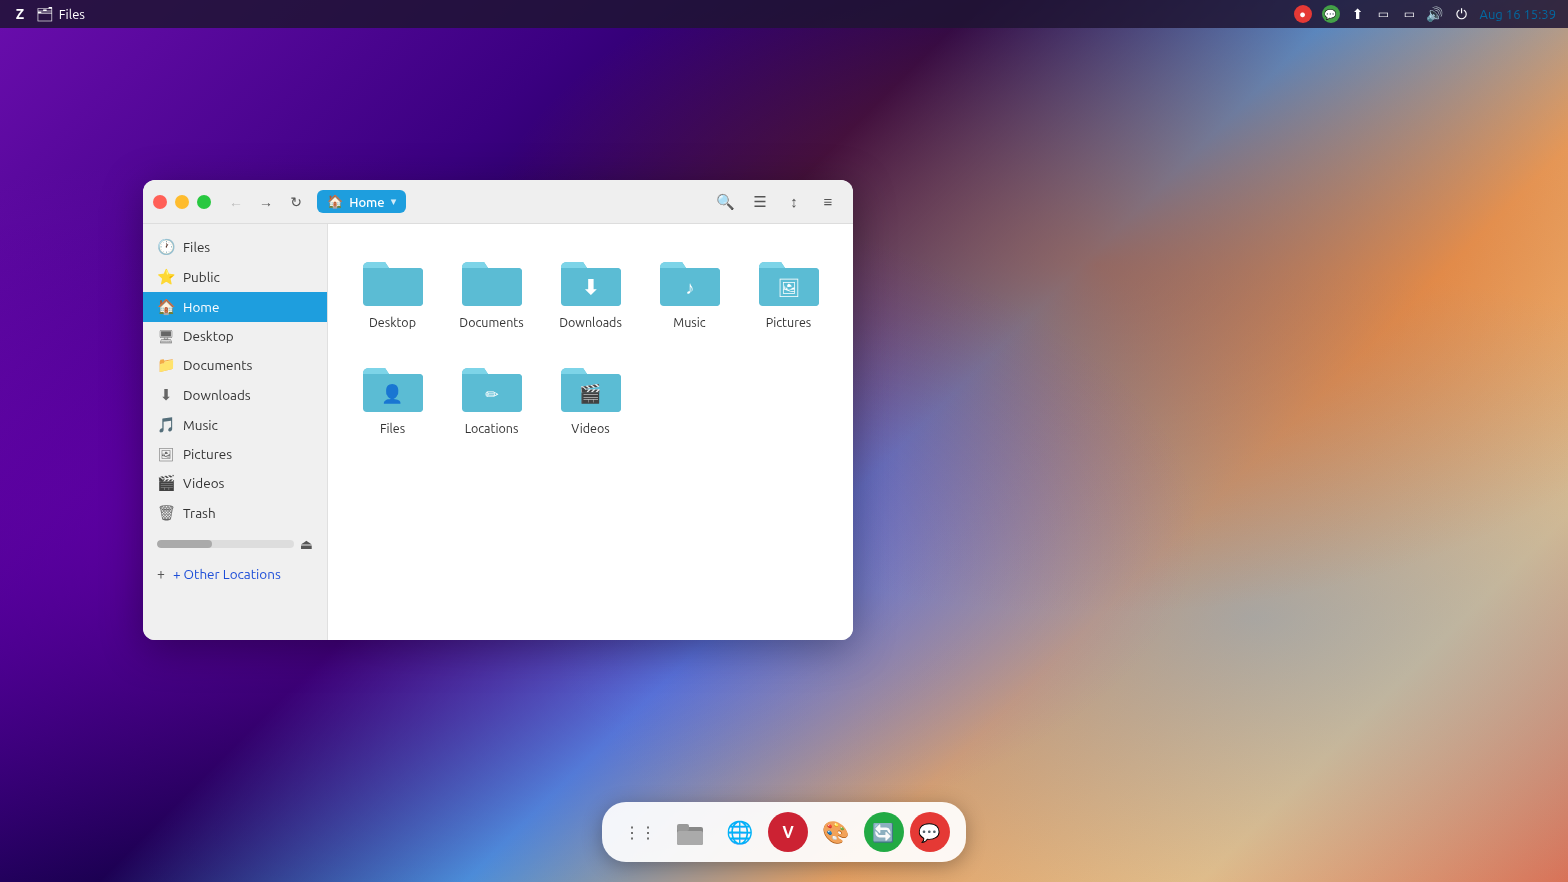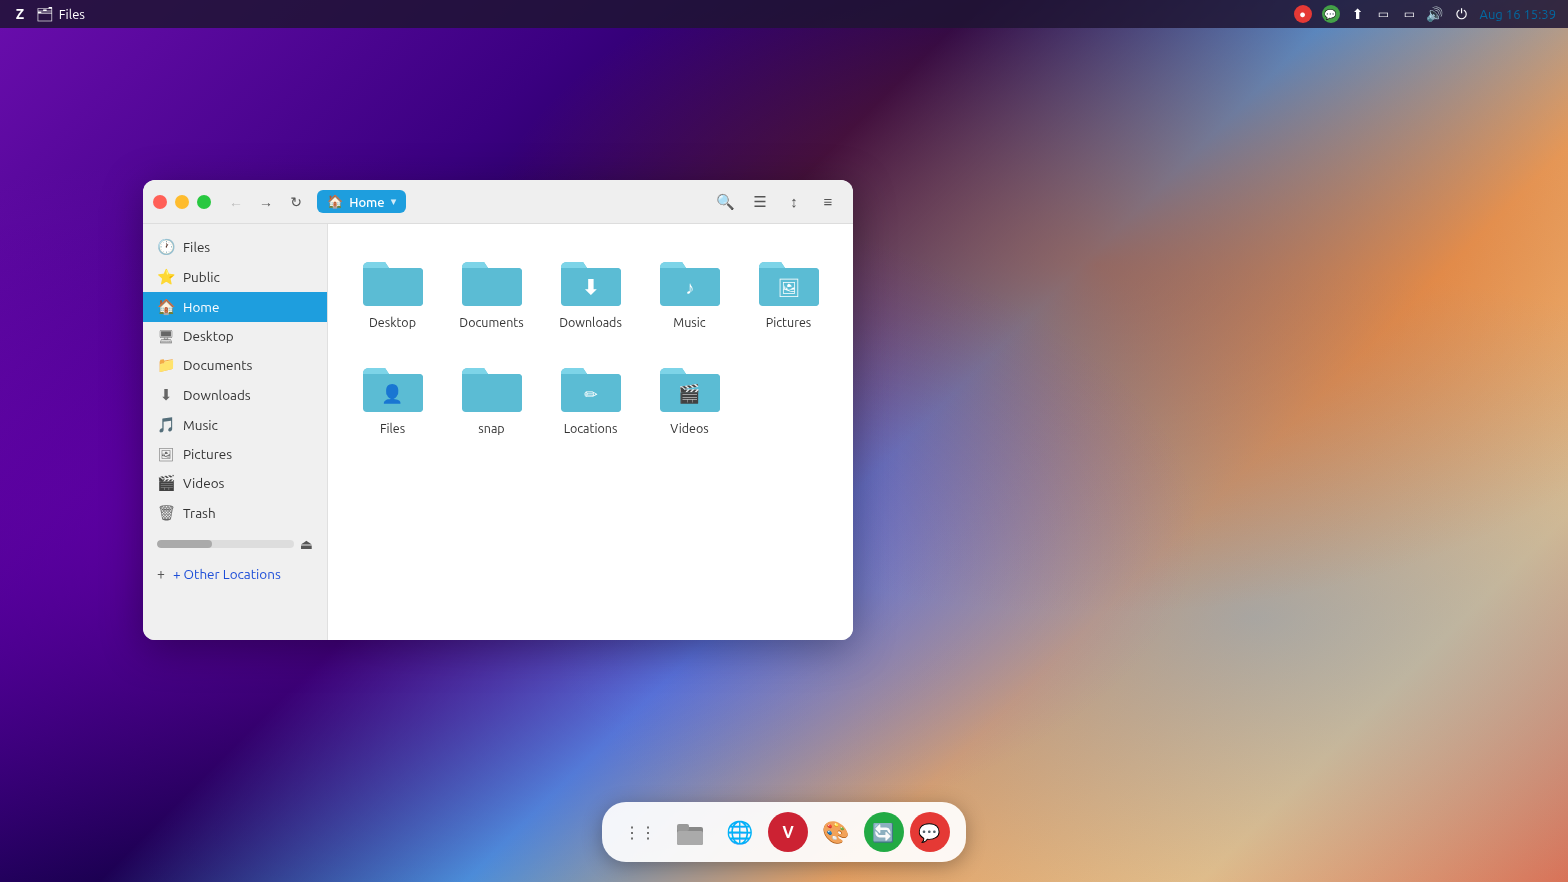--- a/index.html
+++ b/index.html
@@ -517,30 +517,20 @@
           <svg viewBox="0 0 64 54" xmlns="http://www.w3.org/2000/svg">
             <path d="M2 14 Q2 8 8 8 L24 8 L28 14 L58 14 Q62 14 62 18 L62 48 Q62 52 58 52 L8 52 Q4 52 2 48 Z" fill="#5bbcd4"></path>
             <path d="M28 14 L24 8 L8 8 Q4 8 2 12 L2 14 Z" fill="#7dd4e8"></path>
             <rect x="2" y="14" width="60" height="38" rx="4" fill="#5bbcd4"></rect>
             <text x="32" y="40" text-anchor="middle" fill="white" font-size="18">👤</text>
           </svg>
         </div>
         <span class="folder-label">Files</span>
       </div>
 
-      <div class="folder-item">
-        <div class="folder-icon">
-          <svg viewBox="0 0 64 54" xmlns="http://www.w3.org/2000/svg">
-            <path d="M2 14 Q2 8 8 8 L24 8 L28 14 L58 14 Q62 14 62 18 L62 48 Q62 52 58 52 L8 52 Q4 52 2 48 Z" fill="#5bbcd4"></path>
-            <path d="M28 14 L24 8 L8 8 Q4 8 2 12 L2 14 Z" fill="#7dd4e8"></path>
-            <rect x="2" y="14" width="60" height="38" rx="4" fill="#5bbcd4"></rect>
-          </svg>
-        </div>
-        <span class="folder-label">snap</span>
-      </div>
 
       <div class="folder-item">
         <div class="folder-icon">
           <svg viewBox="0 0 64 54" xmlns="http://www.w3.org/2000/svg">
             <path d="M2 14 Q2 8 8 8 L24 8 L28 14 L58 14 Q62 14 62 18 L62 48 Q62 52 58 52 L8 52 Q4 52 2 48 Z" fill="#5bbcd4"></path>
             <path d="M28 14 L24 8 L8 8 Q4 8 2 12 L2 14 Z" fill="#7dd4e8"></path>
             <rect x="2" y="14" width="60" height="38" rx="4" fill="#5bbcd4"></rect>
             <text x="32" y="40" text-anchor="middle" fill="white" font-size="16">✏</text>
           </svg>
         </div>

